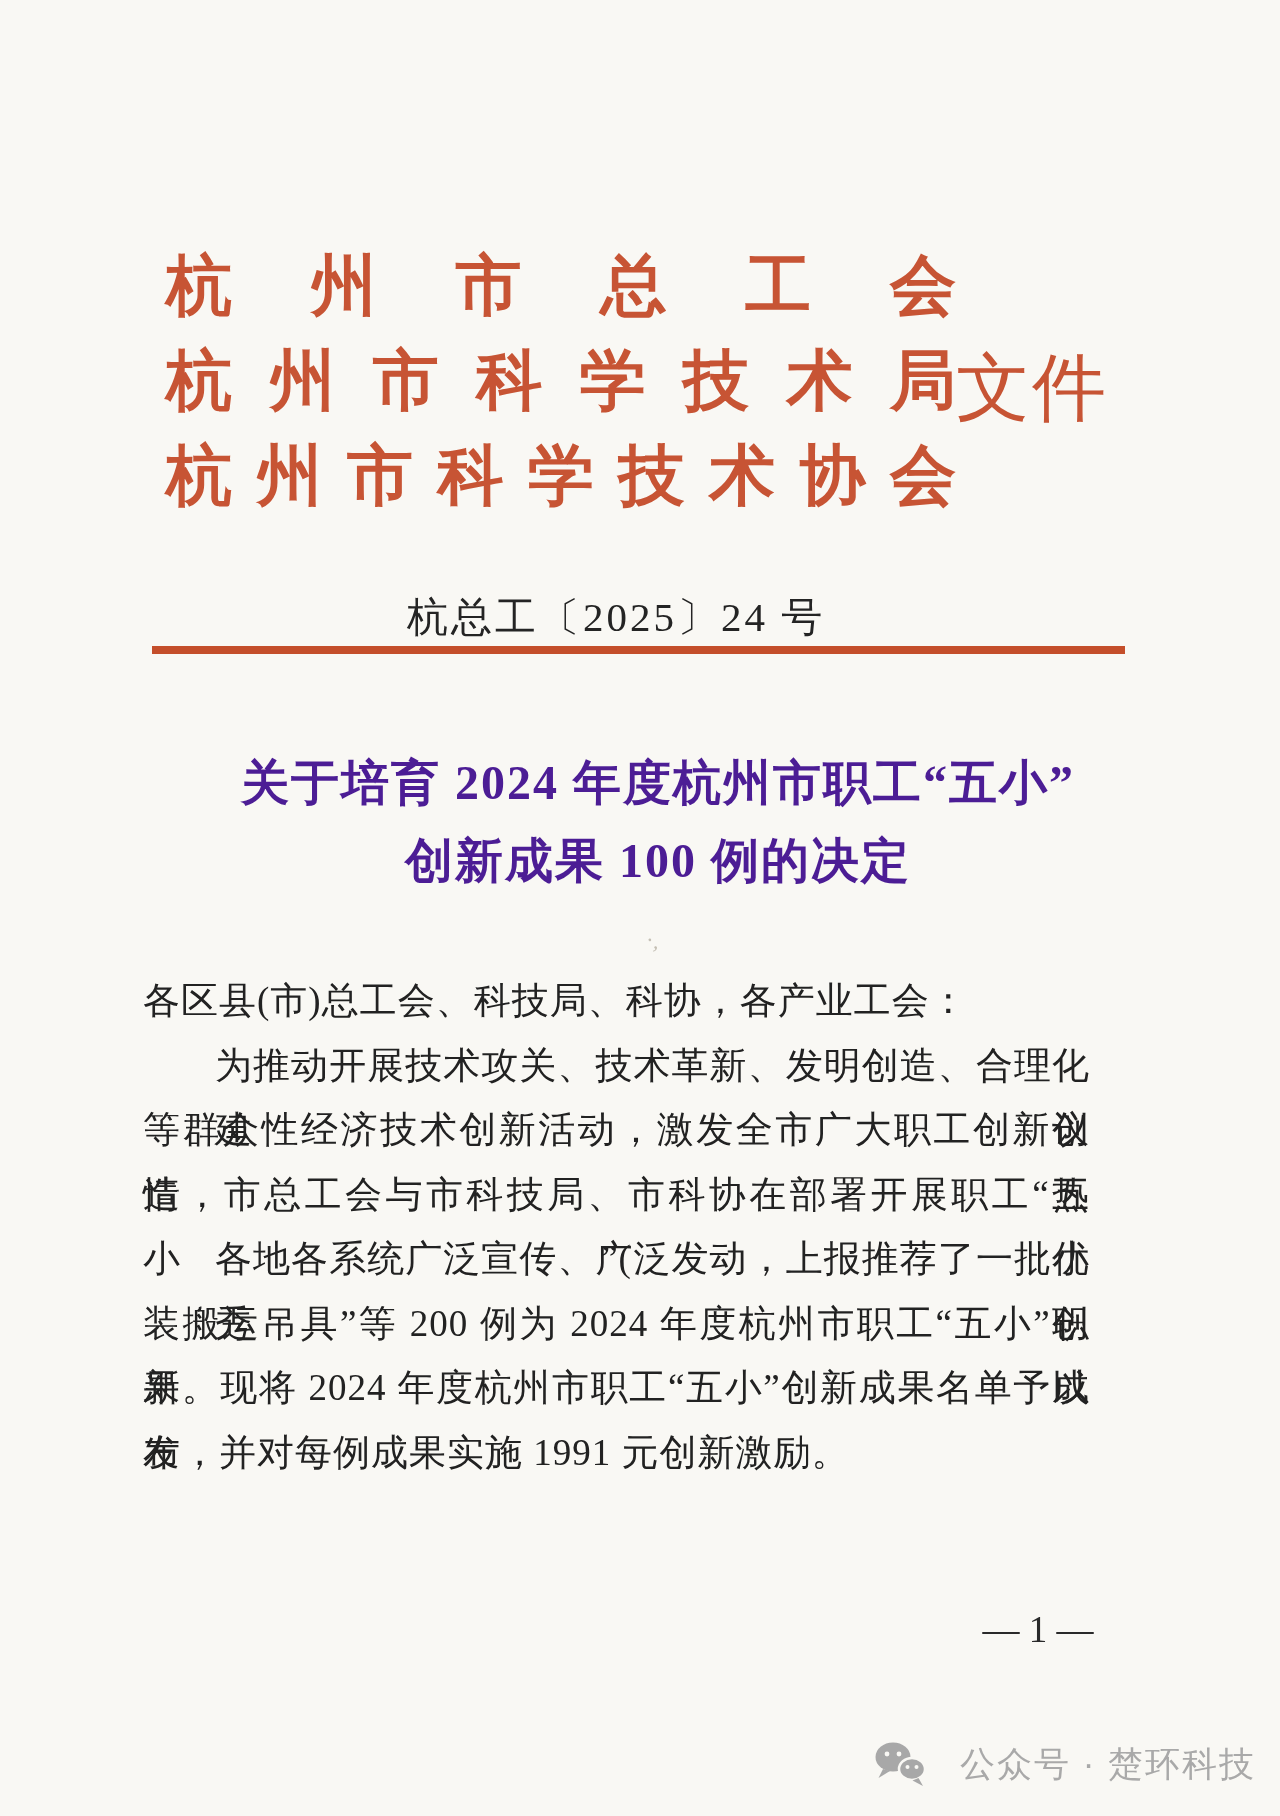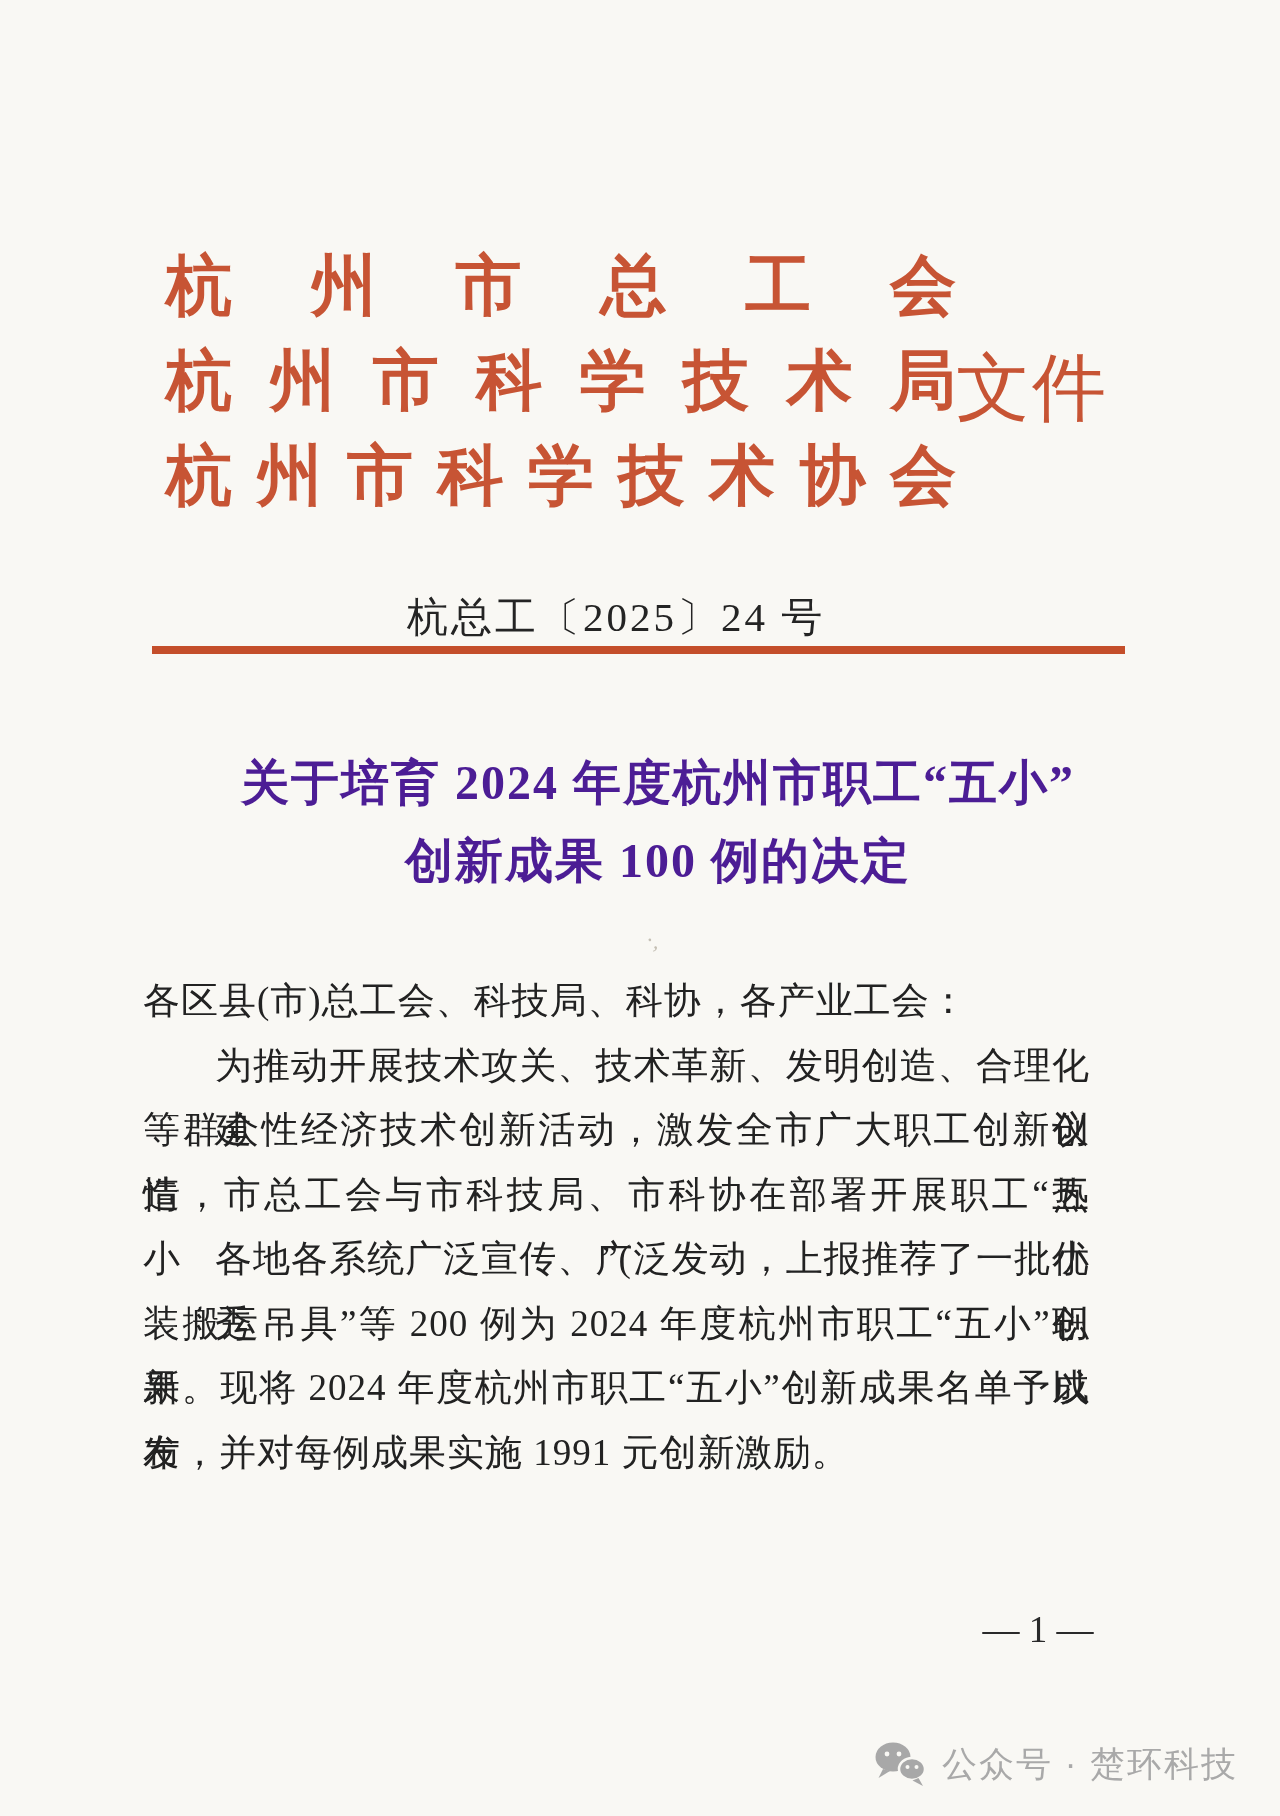--- a/index.html
+++ b/index.html
@@ -82,21 +82,21 @@
   #page-number{
     position:absolute;left:968px;top:1608px;width:140px;
     text-align:center;
     font-size:37px;line-height:44px;
     color:#2a2a2a;
     white-space:nowrap;
   }
   
   #watermark{
     position:absolute;left:872px;top:1740px;
-    display:flex;align-items:center;gap:14px;
+    display:flex;align-items:center;gap:32px;
     color:var(--wm-gray,#a9a9a9);
   }
   #watermark-text{
     font-family:"Liberation Sans","DejaVu Sans",sans-serif;
     font-size:35px;line-height:44px;
     letter-spacing:2px;
     color:var(--wm-gray,#a9a9a9);
     white-space:nowrap;
   }
   #wechat-icon{display:block;}

